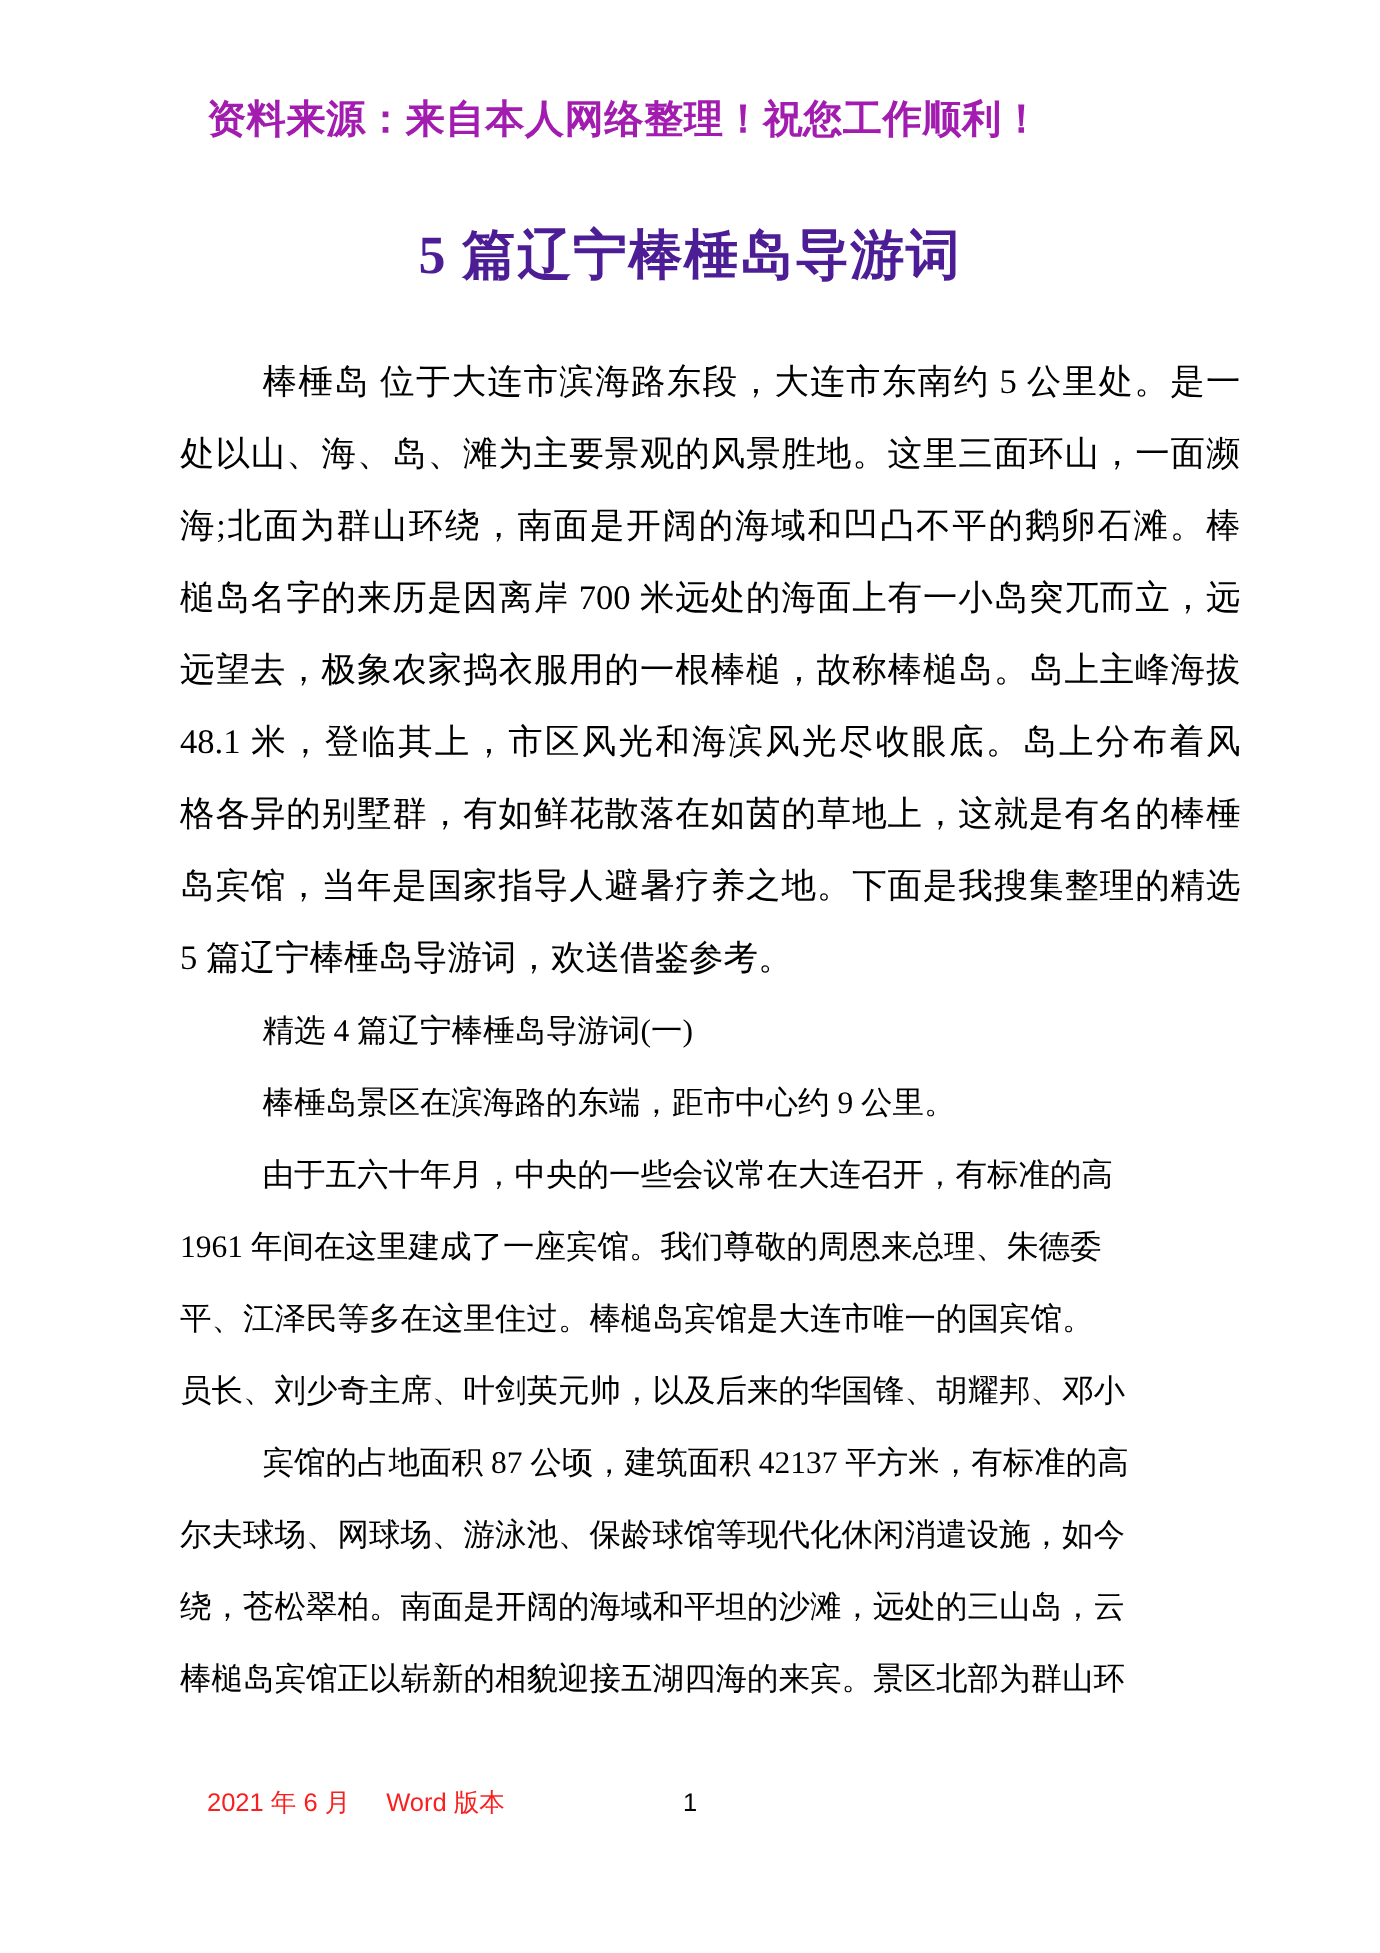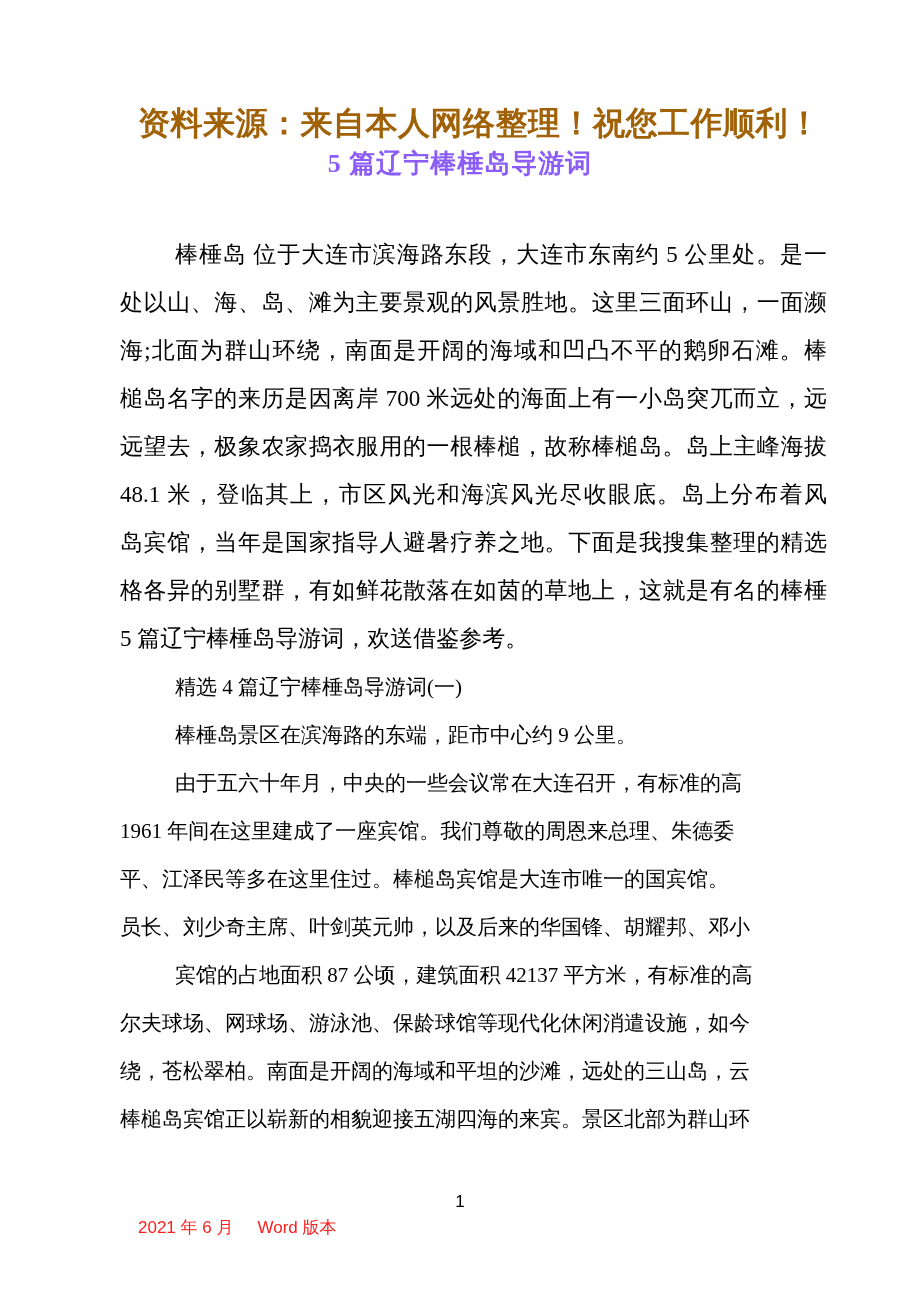--- a/index.html
+++ b/index.html
@@ -10,36 +10,35 @@
     font-family: "Liberation Serif", serif;
     color: #000000;
     overflow: hidden;
   }
   .page { position: absolute; inset: 0; background: #ffffff; }
 
   .header-note {
     position: absolute;
     left: 138px; top: 62px;
     width: 740px;
-    font-size: 32px;
+    font-size: 26px;
     font-weight: bold;
-    color: #a16207;
+    color: #a21caf;
     letter-spacing: 0.5px;
     white-space: nowrap;
-    margin-top: 40px;
   }
 
   .doc-title {
     position: absolute;
     left: 0; top: 146px;
     width: 920px;
     text-align: center;
-    font-size: 26px;
+    font-size: 36px;
     font-weight: bold;
-    color: #8b5cf6;
+    color: #4c1d95;
     letter-spacing: 1px;
   }
 
   .doc-body {
     position: absolute;
     left: 120px; top: 231px;
     width: 707px;
   }
   .doc-line {
     height: 48px;
@@ -63,21 +62,20 @@
     height: 24px;
     font-size: 17px;
     line-height: 24px;
   }
   .footer-left {
     position: absolute;
     left: 138px; top: 0;
     color: #fa1e1e;
     font-family: "Liberation Sans", sans-serif;
     white-space: nowrap;
-    margin-top: 26px;
   }
   .footer-sep { display: inline-block; width: 24px; }
   .footer-page {
     position: absolute;
     left: 450px; top: 0;
     width: 20px;
     text-align: center;
     color: #000000;
     font-family: "Liberation Sans", sans-serif;
   }
@@ -91,22 +89,22 @@
 
   <div class="doc-title">5 篇辽宁棒棰岛导游词</div>
 
   <div class="doc-body">
       <div class="doc-line lg indent justify">棒棰岛 位于大连市滨海路东段，大连市东南约 5 公里处。是一</div>
       <div class="doc-line lg justify">处以山、海、岛、滩为主要景观的风景胜地。这里三面环山，一面濒</div>
       <div class="doc-line lg justify">海;北面为群山环绕，南面是开阔的海域和凹凸不平的鹅卵石滩。棒</div>
       <div class="doc-line lg justify">槌岛名字的来历是因离岸 700 米远处的海面上有一小岛突兀而立，远</div>
       <div class="doc-line lg justify">远望去，极象农家捣衣服用的一根棒槌，故称棒槌岛。岛上主峰海拔</div>
       <div class="doc-line lg justify">48.1 米，登临其上，市区风光和海滨风光尽收眼底。岛上分布着风</div>
+      <div class="doc-line lg justify">格各异的别墅群，有如鲜花散落在如茵的草地上，这就是有名的棒棰</div>
       <div class="doc-line lg justify">岛宾馆，当年是国家指导人避暑疗养之地。下面是我搜集整理的精选</div>
-      <div class="doc-line lg justify">格各异的别墅群，有如鲜花散落在如茵的草地上，这就是有名的棒棰</div>
       <div class="doc-line lg">5 篇辽宁棒棰岛导游词，欢送借鉴参考。</div>
       <div class="doc-line sm indent">精选 4 篇辽宁棒棰岛导游词(一)</div>
       <div class="doc-line sm indent">棒棰岛景区在滨海路的东端，距市中心约 9 公里。</div>
       <div class="doc-line sm indent">由于五六十年月，中央的一些会议常在大连召开，有标准的高</div>
       <div class="doc-line sm">1961 年间在这里建成了一座宾馆。我们尊敬的周恩来总理、朱德委</div>
       <div class="doc-line sm">平、江泽民等多在这里住过。棒槌岛宾馆是大连市唯一的国宾馆。</div>
       <div class="doc-line sm">员长、刘少奇主席、叶剑英元帅，以及后来的华国锋、胡耀邦、邓小</div>
       <div class="doc-line sm indent">宾馆的占地面积 87 公顷，建筑面积 42137 平方米，有标准的高</div>
       <div class="doc-line sm">尔夫球场、网球场、游泳池、保龄球馆等现代化休闲消遣设施，如今</div>
       <div class="doc-line sm">绕，苍松翠柏。南面是开阔的海域和平坦的沙滩，远处的三山岛，云</div>

